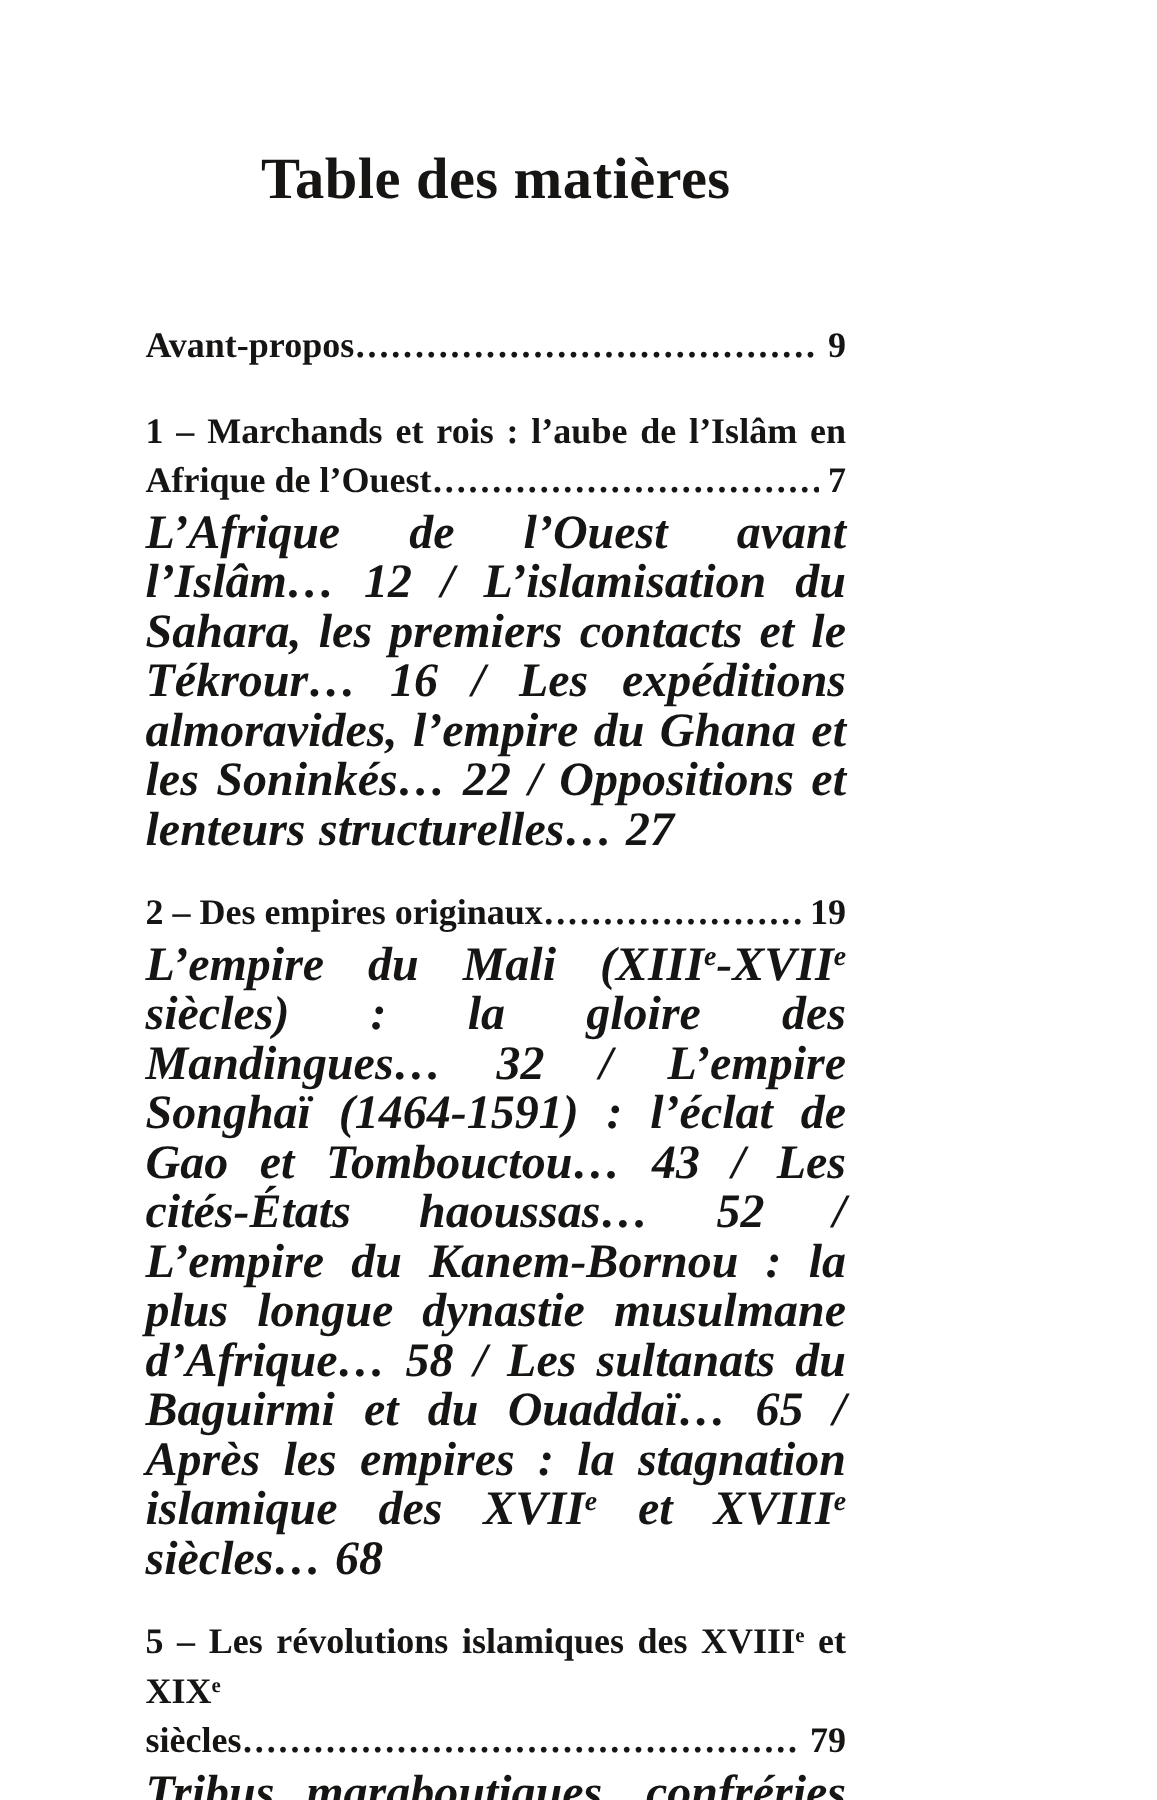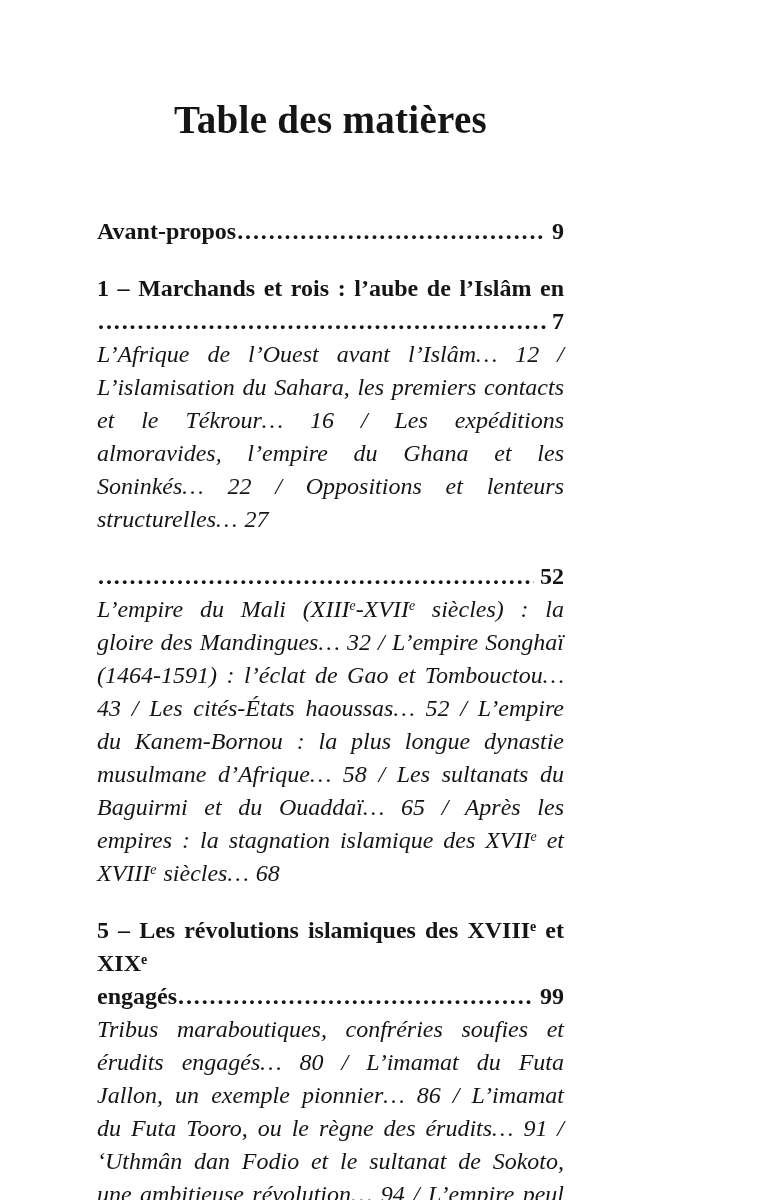--- a/index.html
+++ b/index.html
@@ -54,25 +54,26 @@
     white-space: nowrap;
     letter-spacing: 1.9px;
     padding-left: 1px;
   }
   .pagenum {
     white-space: nowrap;
     padding-left: 6px;
   }
   .subs {
     margin: 0;
-    font-size: 24px;
+    font-size: 32px;
     font-style: italic;
     line-height: 33px;
     text-align: justify;
     word-spacing: 1px;
+    font-weight: bold;
   }
   .sup {
     font-size: 0.58em;
     vertical-align: 0.52em;
     line-height: 0;
   }
 </style>
 </head>
 <body>
 
@@ -86,38 +87,40 @@
       <div class="head-line leader-line">
         <span class="head-label">Avant-propos</span>
         <span class="leader">..........................................................................................</span>
         <span class="pagenum">9</span>
       </div>
     </div>
 
     <div class="entry">
       <div class="head-line justify-line"><span>1 – Marchands et rois : l’aube de l’Islâm en</span></div>
       <div class="head-line leader-line">
+        <span class="head-label">Afrique de l’Ouest</span>
         <span class="leader">..........................................................................................</span>
         <span class="pagenum">7</span>
       </div>
       <p class="subs"><span>L’Afrique de l’Ouest avant l’Islâm… 12 / L’islamisation du Sahara, les premiers contacts et le Tékrour… 16 / Les expéditions almoravides, l’empire du Ghana et les Soninkés… 22 / Oppositions et lenteurs structurelles… 27</span></p>
     </div>
 
     <div class="entry">
       <div class="head-line leader-line">
+        <span class="head-label">2 – Des empires originaux</span>
         <span class="leader">..........................................................................................</span>
-        <span class="pagenum">52</span>
+        <span class="pagenum">19</span>
       </div>
       <p class="subs"><span>L’empire du Mali (XIII</span><span class="sup">e</span><span>-XVII</span><span class="sup">e</span><span> siècles) : la gloire des Mandingues… 32 / L’empire Songhaï (1464-1591) : l’éclat de Gao et Tombouctou… 43 / Les cités-États haoussas… 52 / L’empire du Kanem-Bornou : la plus longue dynastie musulmane d’Afrique… 58 / Les sultanats du Baguirmi et du Ouaddaï… 65 / Après les empires : la stagnation islamique des XVII</span><span class="sup">e</span><span> et XVIII</span><span class="sup">e</span><span> siècles… 68</span></p>
     </div>
 
     <div class="entry">
       <div class="head-line justify-line"><span>5 – Les révolutions islamiques des XVIII</span><span class="sup">e</span><span> et XIX</span><span class="sup">e</span></div>
       <div class="head-line leader-line">
-        <span class="head-label">engagés</span>
+        <span class="head-label">siècles</span>
         <span class="leader">..........................................................................................</span>
-        <span class="pagenum">99</span>
+        <span class="pagenum">79</span>
       </div>
       <p class="subs"><span>Tribus maraboutiques, confréries soufies et érudits engagés… 80 / L’imamat du Futa Jallon, un exemple pionnier… 86 / L’imamat du Futa Tooro, ou le règne des érudits… 91 / ‘Uthmân dan Fodio et le sultanat de Sokoto, une ambitieuse révolution… 94 / L’empire peul du Macina, un État-modèle… 103 / L’empire toucouleur d’al-Hajj ‘Umar Tall,</span></p>
     </div>
 
   </div>
 </div>
 
 </body></html>

